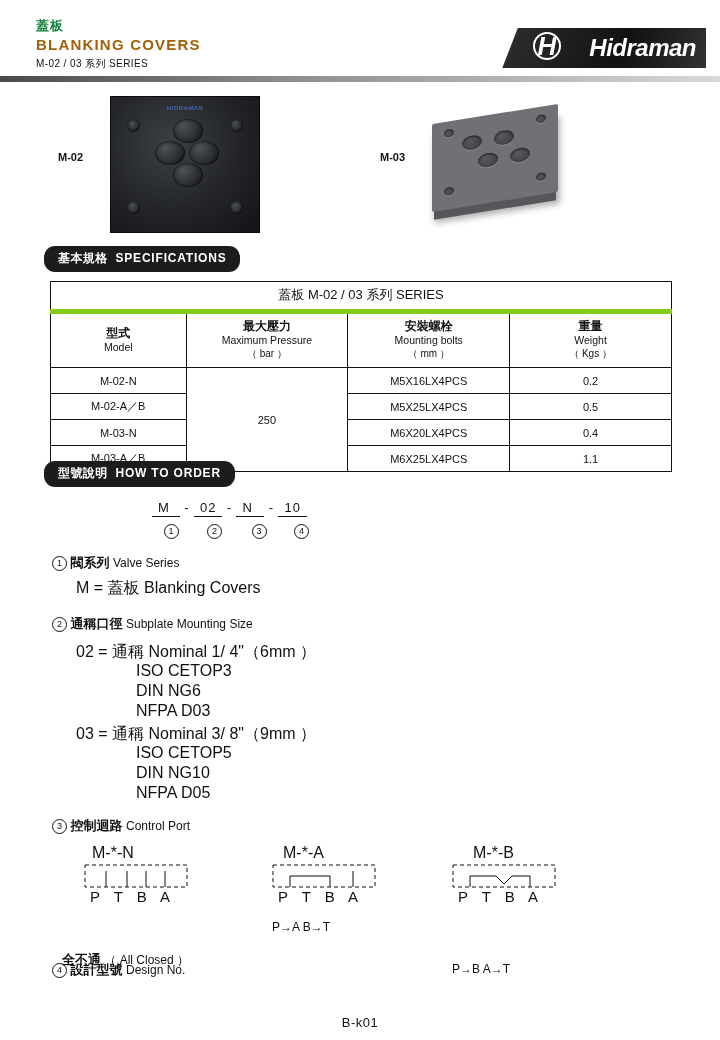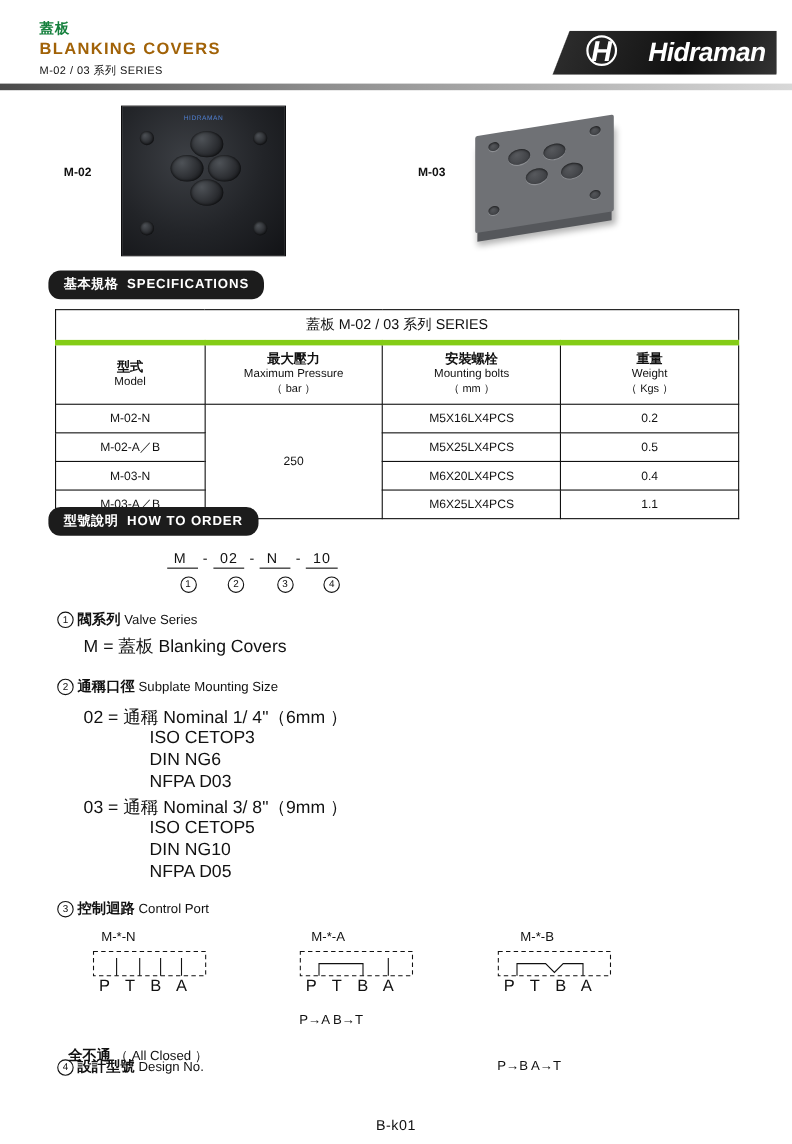--- a/index.html
+++ b/index.html
@@ -270,21 +270,21 @@
     font-size: 12.5px;
   }
   .item .cn { font-weight: bold; font-size: 13px; }
   .item .en { font-size: 12px; }
   .sub {
     position: absolute;
     font-size: 16px;
   }
   .diag-title {
     position: absolute;
-    font-size: 12px;
+    font-size: 16px;
   }
   .ports {
     position: absolute;
     font-size: 15px;
     letter-spacing: 5px;
   }
   .desc {
     position: absolute;
     font-size: 12px;
   }

